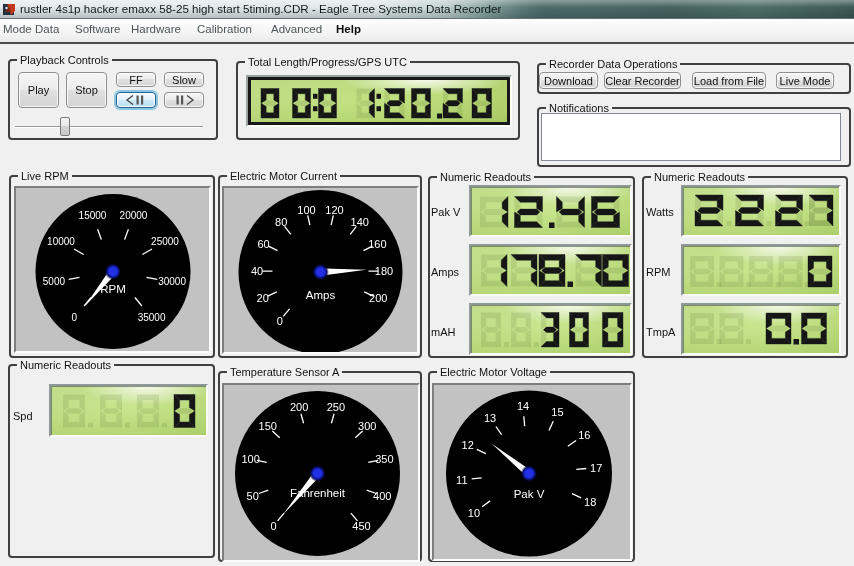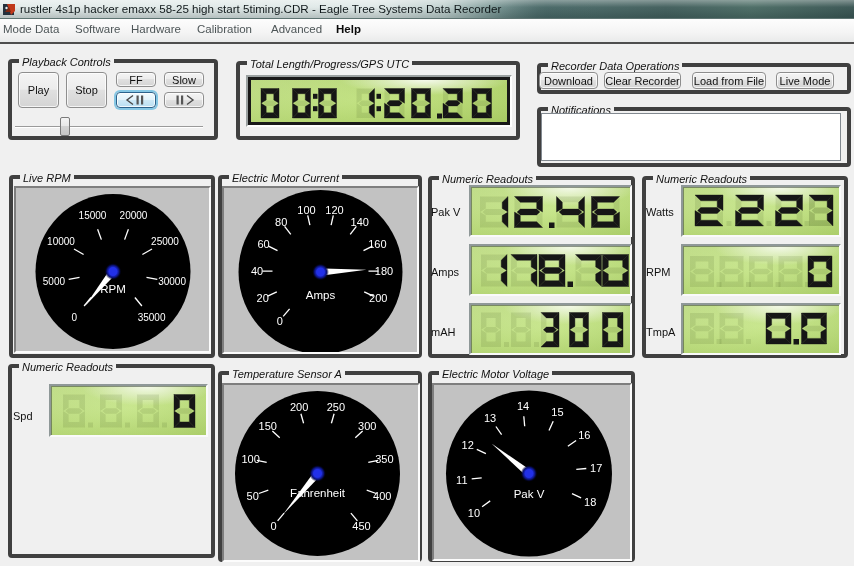--- a/index.html
+++ b/index.html
@@ -1,17 +1,17 @@
 <!DOCTYPE html>
 <html><head><meta charset="utf-8"><style>
 * { margin:0; padding:0; box-sizing:border-box; }
 body { width:854px; height:566px; position:relative; overflow:hidden;
   font-family:"Liberation Sans", sans-serif; background:#f0f0f0; }
 .abs { position:absolute; }
-.grp { position:absolute; border:4px solid #404040; border-radius:4px;font-style:italic; }
+.grp { position:absolute; border:2px solid #404040; border-radius:4px; }
 .glab { position:absolute; top:-7px; left:7px; background:#f0f0f0; padding:0 3px;
   font-size:11px; color:#111; white-space:nowrap; line-height:13px; }
 .btn { position:absolute; border:1px solid #8e8e8e; border-radius:4px;
   background:linear-gradient(#f4f4f4,#ececec 48%,#e0e0e0 50%,#d4d4d4);
   box-shadow:inset 0 0 0 1px rgba(255,255,255,.75);
   display:flex; align-items:center; justify-content:center;
   font-size:11px; color:#111; }
 .panel { position:absolute; background:#c2c2c2; border:2px solid;
   border-color:#7e7e7e #fcfcfc #fcfcfc #7e7e7e; }
 .lcdframe { position:absolute; border:2px solid; border-color:#8f9898 #fafafa #fafafa #8f9898; }

